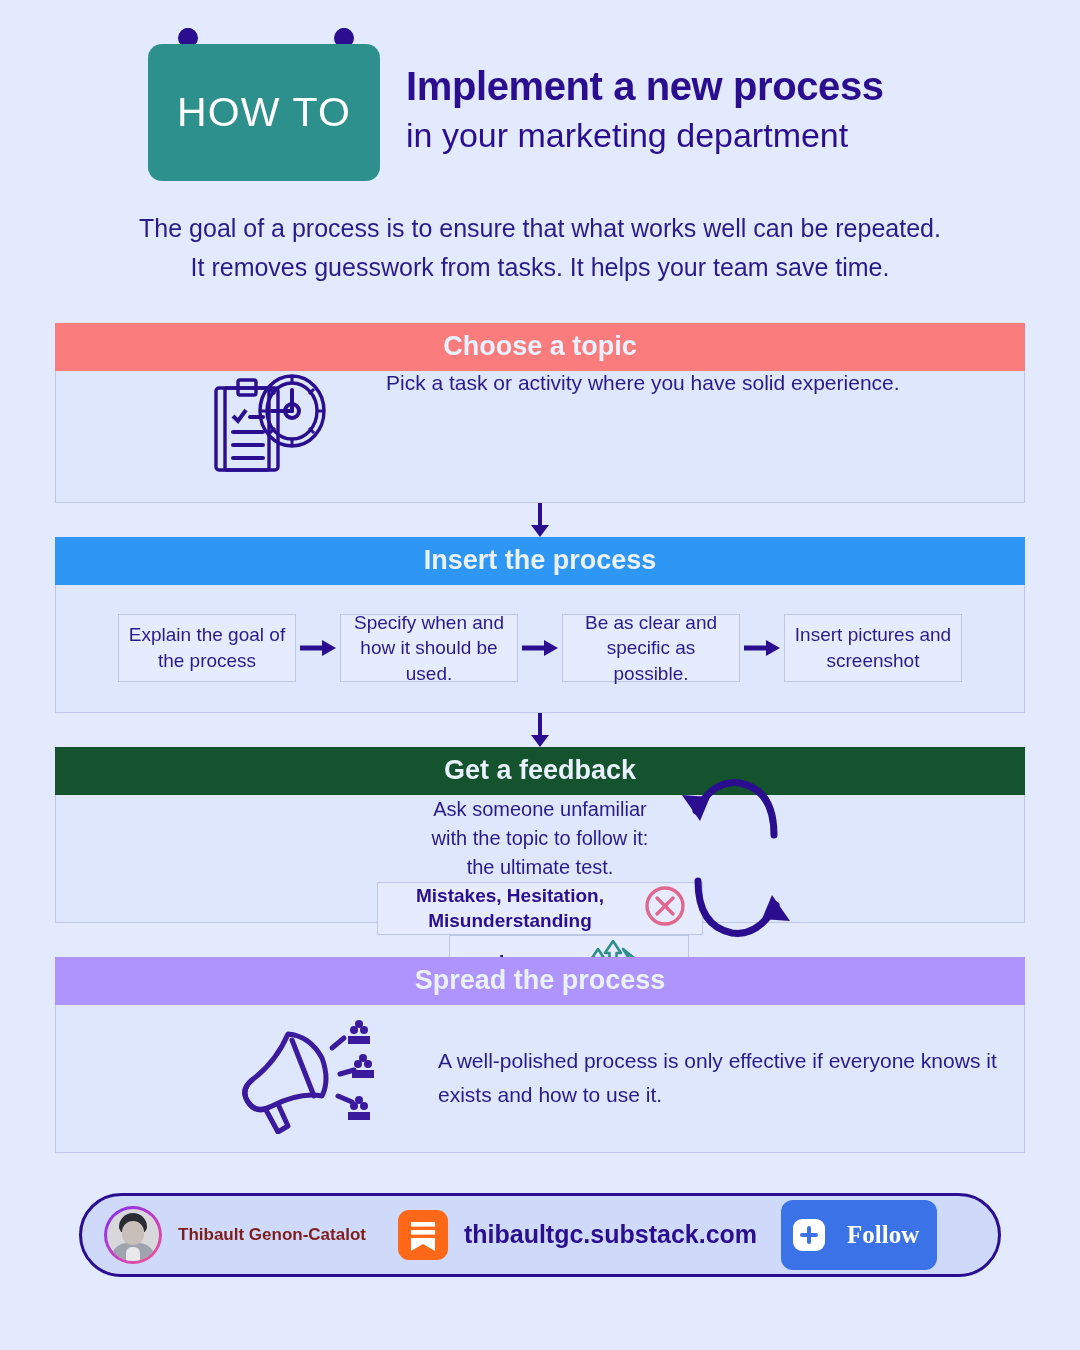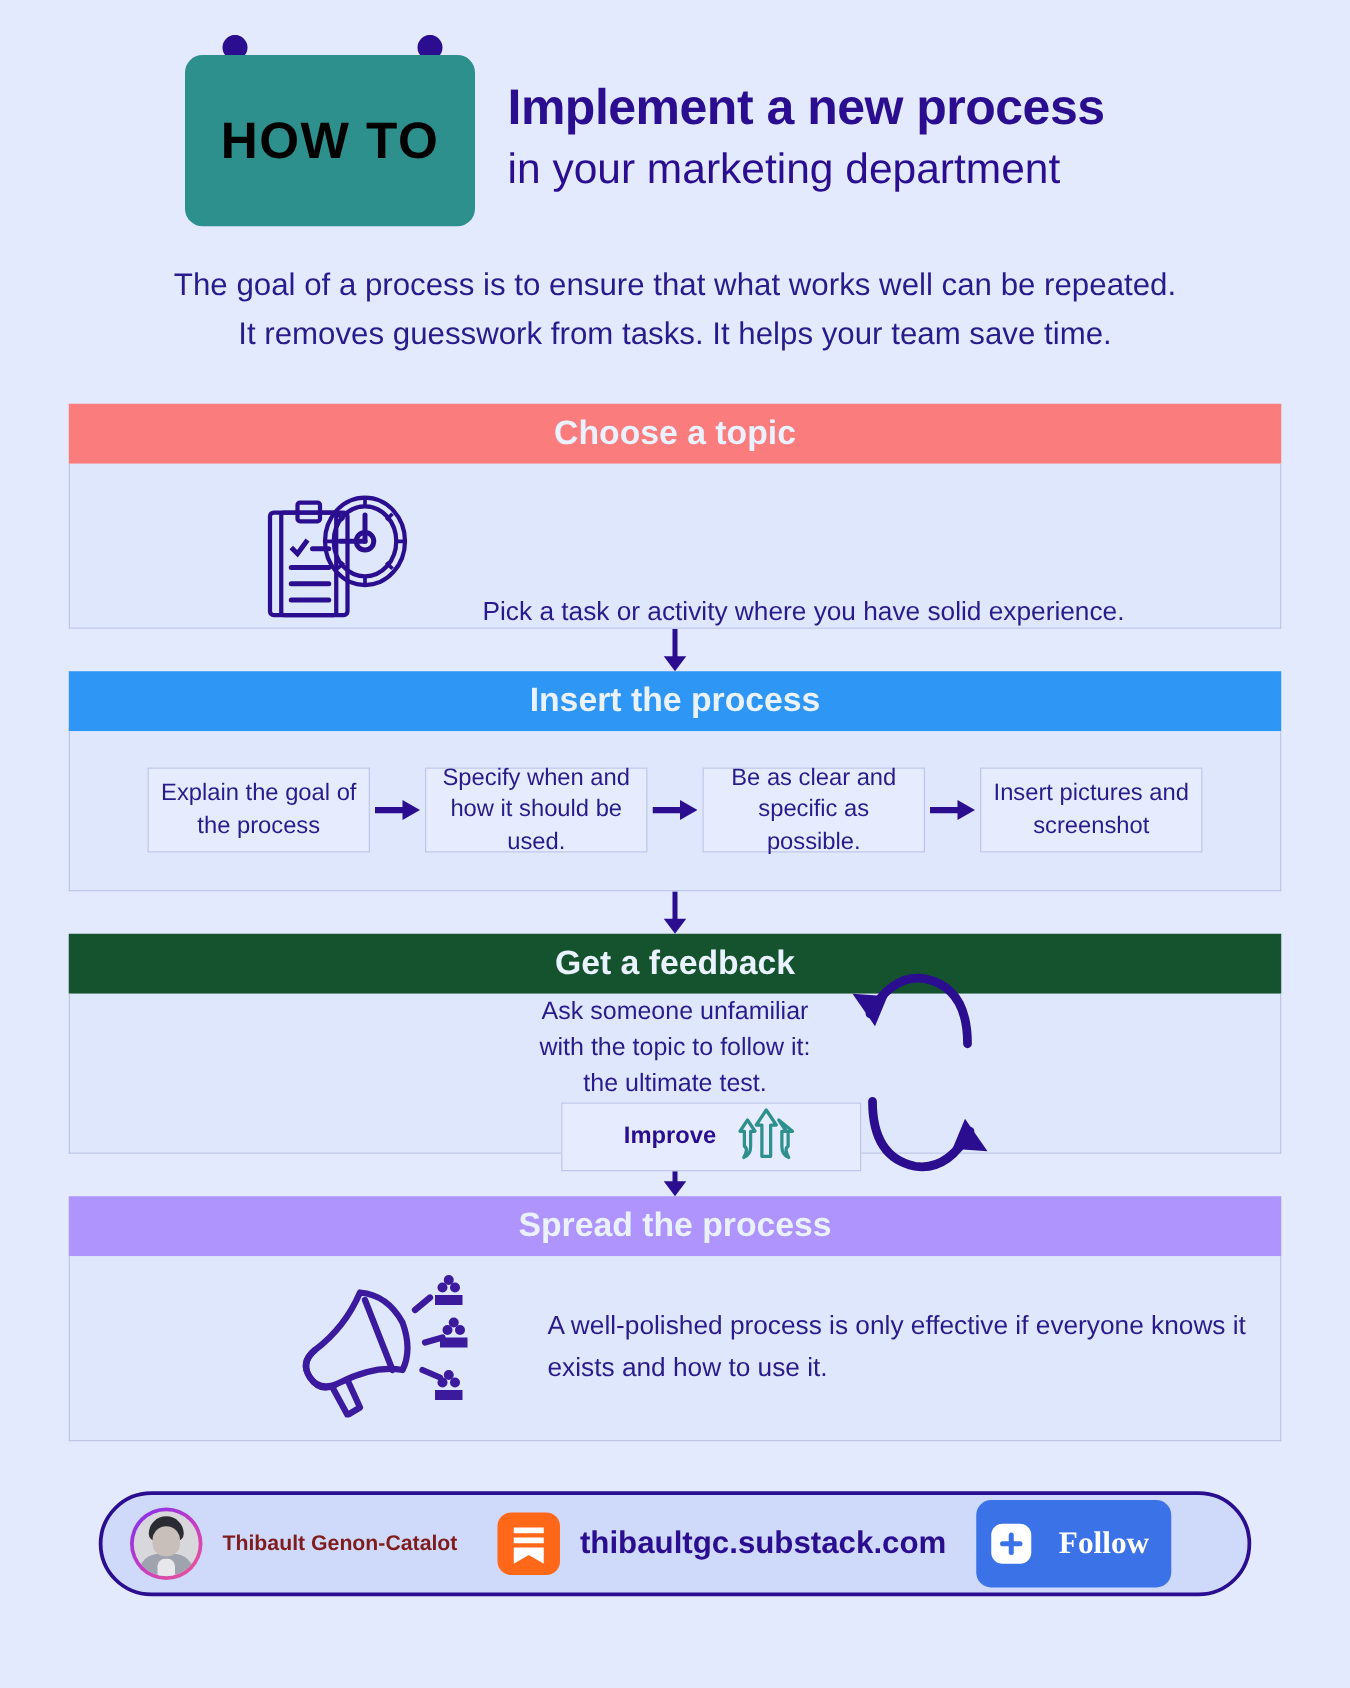--- a/index.html
+++ b/index.html
@@ -21,21 +21,21 @@
   .pin::after {
     content:""; position:absolute; left:-2px; top:0; width:20px; height:20px;
     background:#2A0E8F; border-radius:50%;
   }
   .howto-sign {
     position:relative; margin-top:16px; width:232px; height:137px;
     background:#2D908D; border-radius:14px;
     display:flex; align-items:center; justify-content:center;
   }
   .howto-sign span {
-    color:#000000; font-size:41px; font-weight:bold; letter-spacing:1.2px;
+    color:#ffffff; font-size:41px; font-weight:normal; letter-spacing:1.2px;
   }
   .title-block { margin-left:26px; margin-top:36px; }
   .title-main { font-size:40px; font-weight:bold; color:#2A0E8F; letter-spacing:-0.4px; line-height:1.12; }
   .title-sub  { font-size:34px; font-weight:400; color:#2A0E8F; line-height:1.3; margin-top:4px; }
 
   .intro {
     text-align:center; font-size:25px; line-height:1.55; color:#2A1B8C;
     margin:28px auto 0; width:920px;
   }
 
@@ -49,21 +49,21 @@
   .sec-body {
     background:#DFE7FC; border:1px solid #BFC7E8; border-top:none;
     position:relative;
   }
   .connector {
     height:34px; display:flex; align-items:center; justify-content:center;
   }
   .connector svg { display:block; }
 
   
-  .s1-body { height:132px; display:flex; align-items:flex-end; padding-left:150px; }
+  .s1-body { height:132px; display:flex; align-items:flex-start; padding-left:150px; }
   .s1-text { font-size:21px; color:#2A1B8C; margin-left:54px; }
 
   
   .s2-body { height:128px; display:flex; align-items:center; justify-content:center; gap:0; }
   .flowbox {
     border:1px solid #BFC7E8; background:#E6ECFD; height:68px; width:178px;
     display:flex; align-items:center; justify-content:center; text-align:center;
     font-size:19px; line-height:1.35; color:#2A1B8C; padding:0 6px;
   }
   .flow-arrow { width:44px; display:flex; align-items:center; justify-content:center; }
@@ -228,20 +228,30 @@
     </svg>
   </div>
 
   <div class="section">
     <div class="sec-head" style="background:#14532d">
       <span>Get a feedback</span>
     </div>
     <div class="sec-body s3-body">
       <div class="s3-left">Ask someone unfamiliar with the topic to follow it: the ultimate test.</div>
 
+      <div class="s3-box box-mistakes">
+        <span class="b-label">Mistakes, Hesitation, Misunderstanding</span>
+        <span>
+          <svg width="46" height="46" viewBox="0 0 46 46">
+            <circle cx="23" cy="23" r="18" fill="none" stroke="#E0688F" stroke-width="3.4"></circle>
+            <line x1="15" y1="15" x2="31" y2="31" stroke="#E0688F" stroke-width="3.4" stroke-linecap="round"></line>
+            <line x1="31" y1="15" x2="15" y2="31" stroke="#E0688F" stroke-width="3.4" stroke-linecap="round"></line>
+          </svg>
+        </span>
+      </div>
 
       <div class="s3-box box-improve">
         <span class="b-label">Improve</span>
         <span>
           <svg width="52" height="48" viewBox="0 0 52 48">
             <g fill="none" stroke="#2D908D" stroke-width="2.6" stroke-linejoin="round">
               <path d="M26 5 L34 17 L29.5 17 L29.5 42 L22.5 42 L22.5 17 L18 17 Z"></path>
               <path d="M11 13 L17 22 L13.5 22 L13.5 34 Q13.5 41 8 43 Q12 36 8.5 34 L8.5 22 L5 22 Z"></path>
               <path d="M41 13 L47 22 L43.5 22 L43.5 34 Q43.5 41 49 43 Q45 36 48.5 34 L48.5 22 L52 22 Z" transform="translate(-5,0) scale(1,1)"></path>
             </g>

